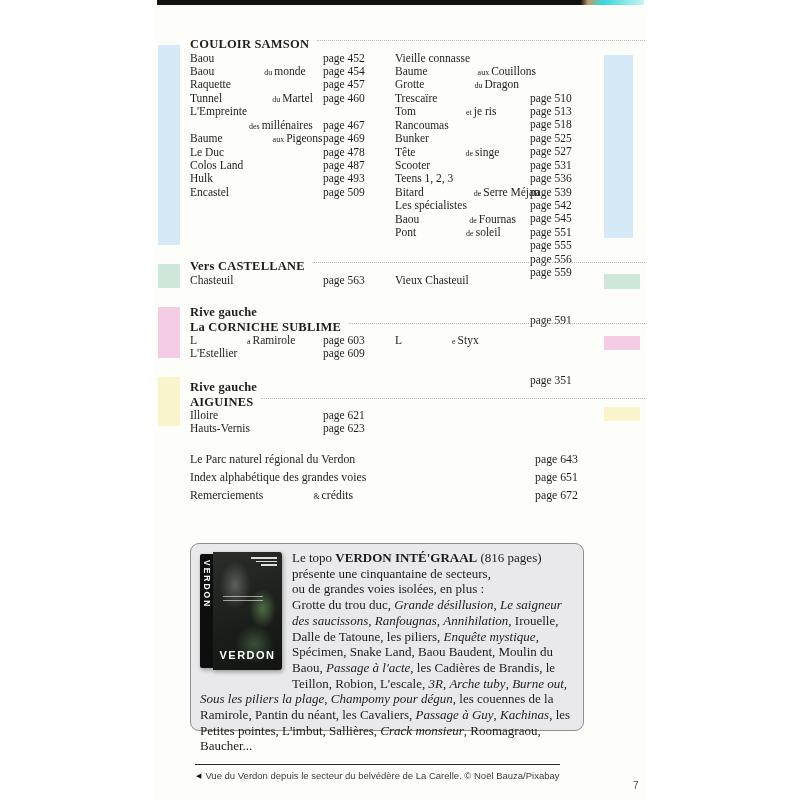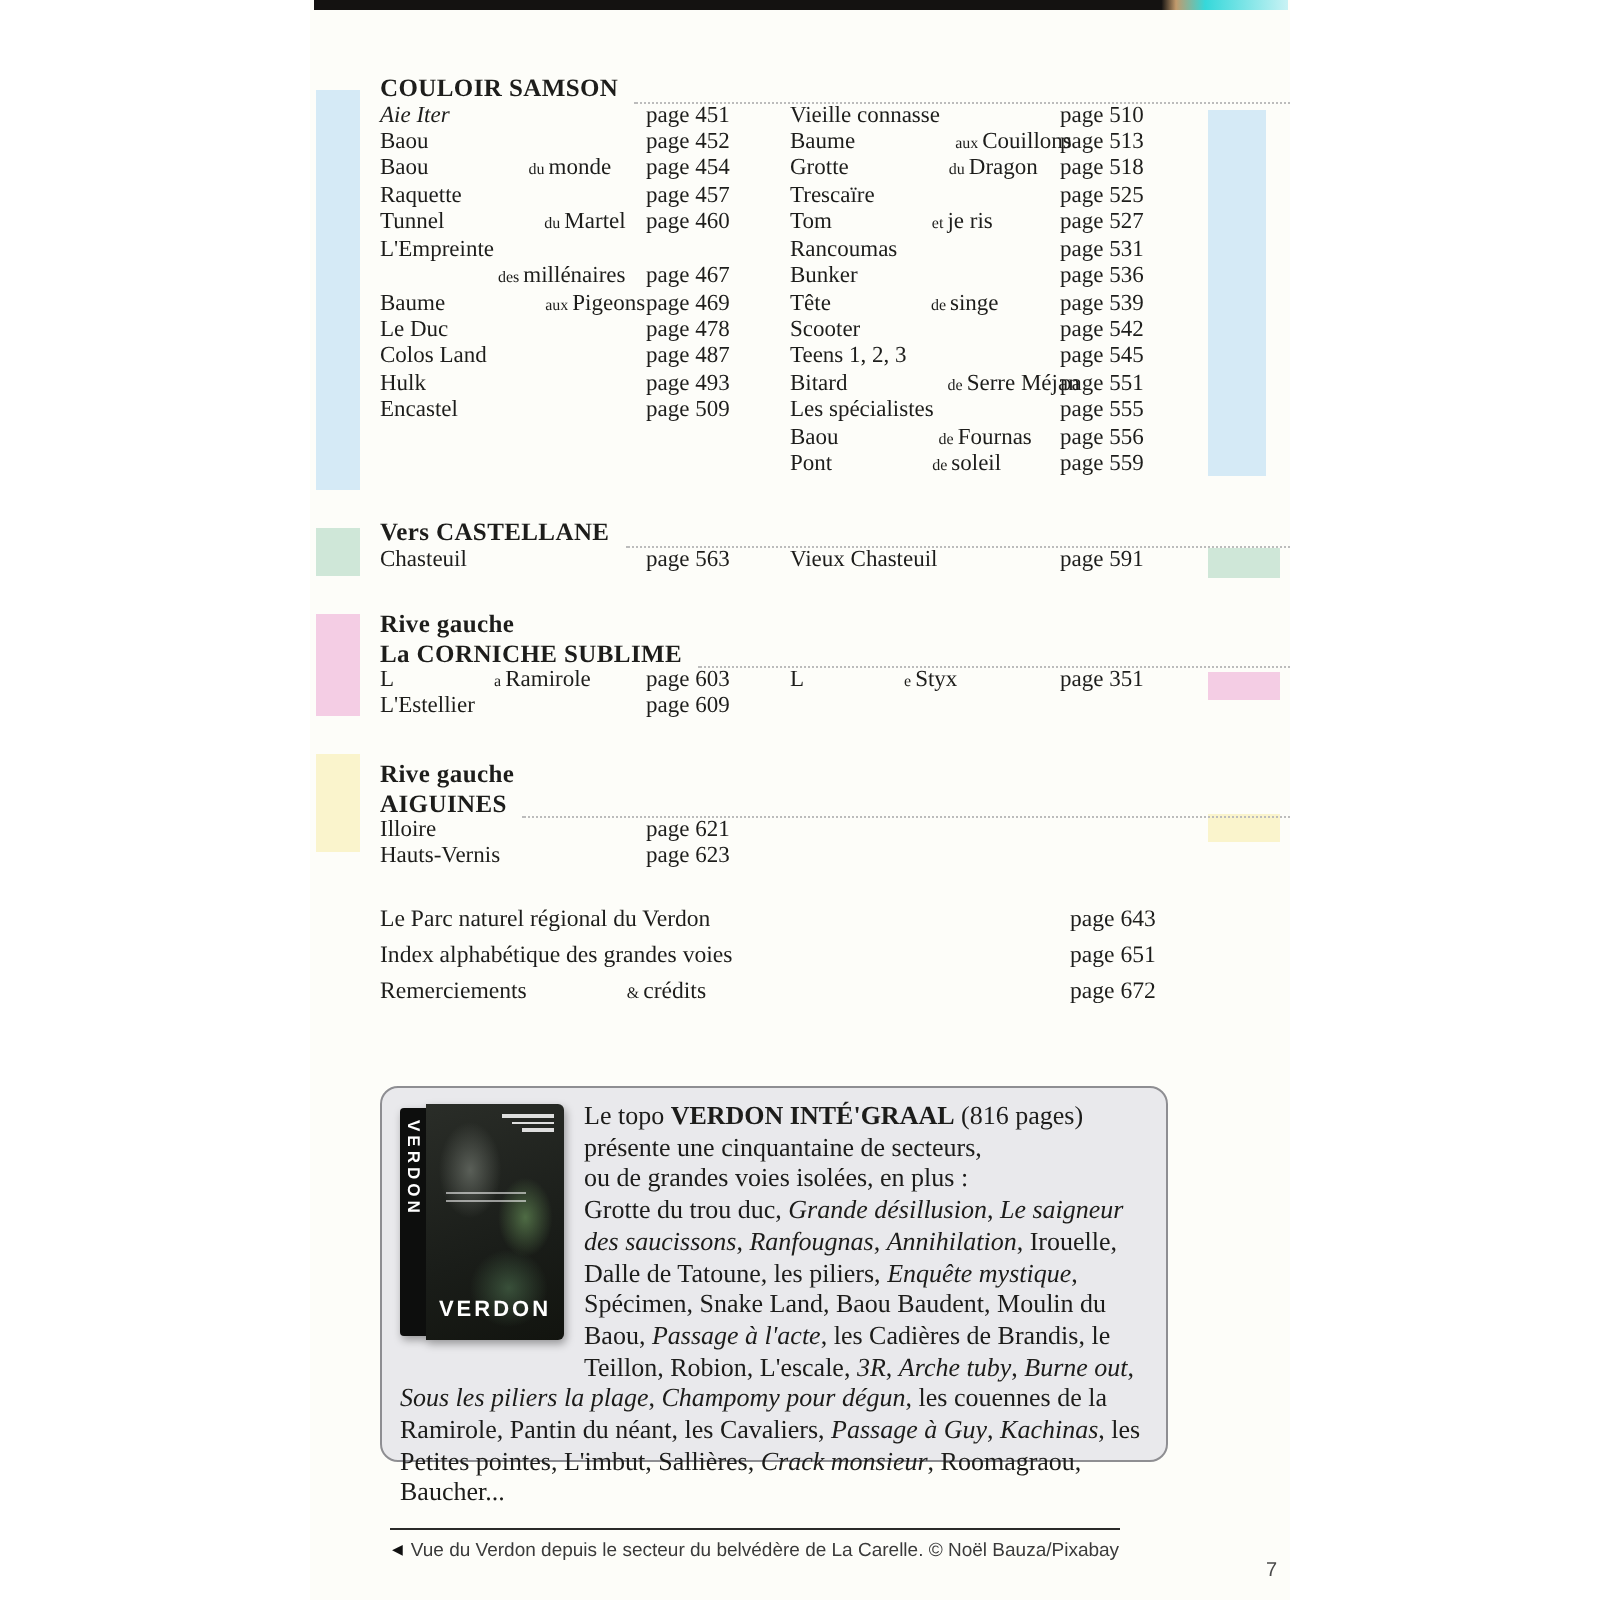--- a/index.html
+++ b/index.html
@@ -17,32 +17,32 @@
   .bar-green-right{left:604px;top:274px;width:36px;height:15px;}
   .bar-pink-right{left:604px;top:336px;width:36px;height:14px;}
   .bar-yellow-right{left:604px;top:407px;width:36px;height:14px;}
 
   .section{position:absolute;left:190px;width:455px;}
   .sec-couloir-samson{top:37px;}
   .sec-vers-castellane{top:259px;}
   .sec-corniche-sublime{top:305px;}
   .sec-aiguines{top:380px;}
 
-  .hline{display:flex;align-items:flex-end;height:14.5px;}
+  .hline{display:flex;align-items:flex-start;height:14.5px;}
   .htxt{font-weight:bold;font-size:12.5px;letter-spacing:.2px;white-space:nowrap;line-height:14.5px;}
   .leader{flex:1;border-top:1.5px dotted #bcbcbc;margin:3px 0 0 8px;}
 
   .cols{display:flex;align-items:flex-start;}
   .col{position:relative;}
   .col.lc{width:205px;}
   .col.rc{width:250px;}
   .row{position:relative;height:13.45px;font-size:11.5px;white-space:nowrap;line-height:13.45px;}
   .row .pg{position:absolute;top:0;}
   .lc .pg{left:133px;}
-  .rc .pg{left:135px;}
+  .rc .pg{left:135px;margin-top:40px;}
   .row.indent{padding-left:9px;}
   .sm{font-size:8px;margin:0 2px 0 2px;padding-left:48px;}
   .i{font-style:italic;}
   .b{font-weight:bold;}
 
   #extras{position:absolute;left:190px;top:452px;width:455px;}
   .xrow{position:relative;height:18px;font-size:11.8px;white-space:nowrap;line-height:15px;}
   .xrow .pg{position:absolute;left:345px;top:0;}
 
   .promo-box{position:absolute;left:190px;top:543px;width:394px;height:188px;box-sizing:border-box;
@@ -91,21 +91,20 @@
   <div class="bar bar-yellow-right" style="background: rgb(250, 244, 204);"></div>
 
   <div id="toc">
       <div class="section sec-couloir-samson">
         <div class="hline">
           <span class="htxt">COULOIR SAMSON</span>
           <span class="leader"></span>
         </div>
         <div class="cols">
           <div class="col lc">
-            <div class="row"><span class="nm"><span class="i">Aie Iter</span></span><span class="pg">page 451</span></div>
             <div class="row"><span class="nm"><span>Baou</span></span><span class="pg">page 452</span></div>
             <div class="row"><span class="nm"><span>Baou</span><span class="sm">du</span><span>monde</span></span><span class="pg">page 454</span></div>
             <div class="row"><span class="nm"><span>Raquette</span></span><span class="pg">page 457</span></div>
             <div class="row"><span class="nm"><span>Tunnel</span><span class="sm">du</span><span>Martel</span></span><span class="pg">page 460</span></div>
             <div class="row"><span class="nm"><span>L'Empreinte</span></span></div>
             <div class="row indent"><span class="nm"><span class="sm">des</span><span>millénaires</span></span><span class="pg">page 467</span></div>
             <div class="row"><span class="nm"><span>Baume</span><span class="sm">aux</span><span>Pigeons</span></span><span class="pg">page 469</span></div>
             <div class="row"><span class="nm"><span>Le Duc</span></span><span class="pg">page 478</span></div>
             <div class="row"><span class="nm"><span>Colos Land</span></span><span class="pg">page 487</span></div>
             <div class="row"><span class="nm"><span>Hulk</span></span><span class="pg">page 493</span></div>

